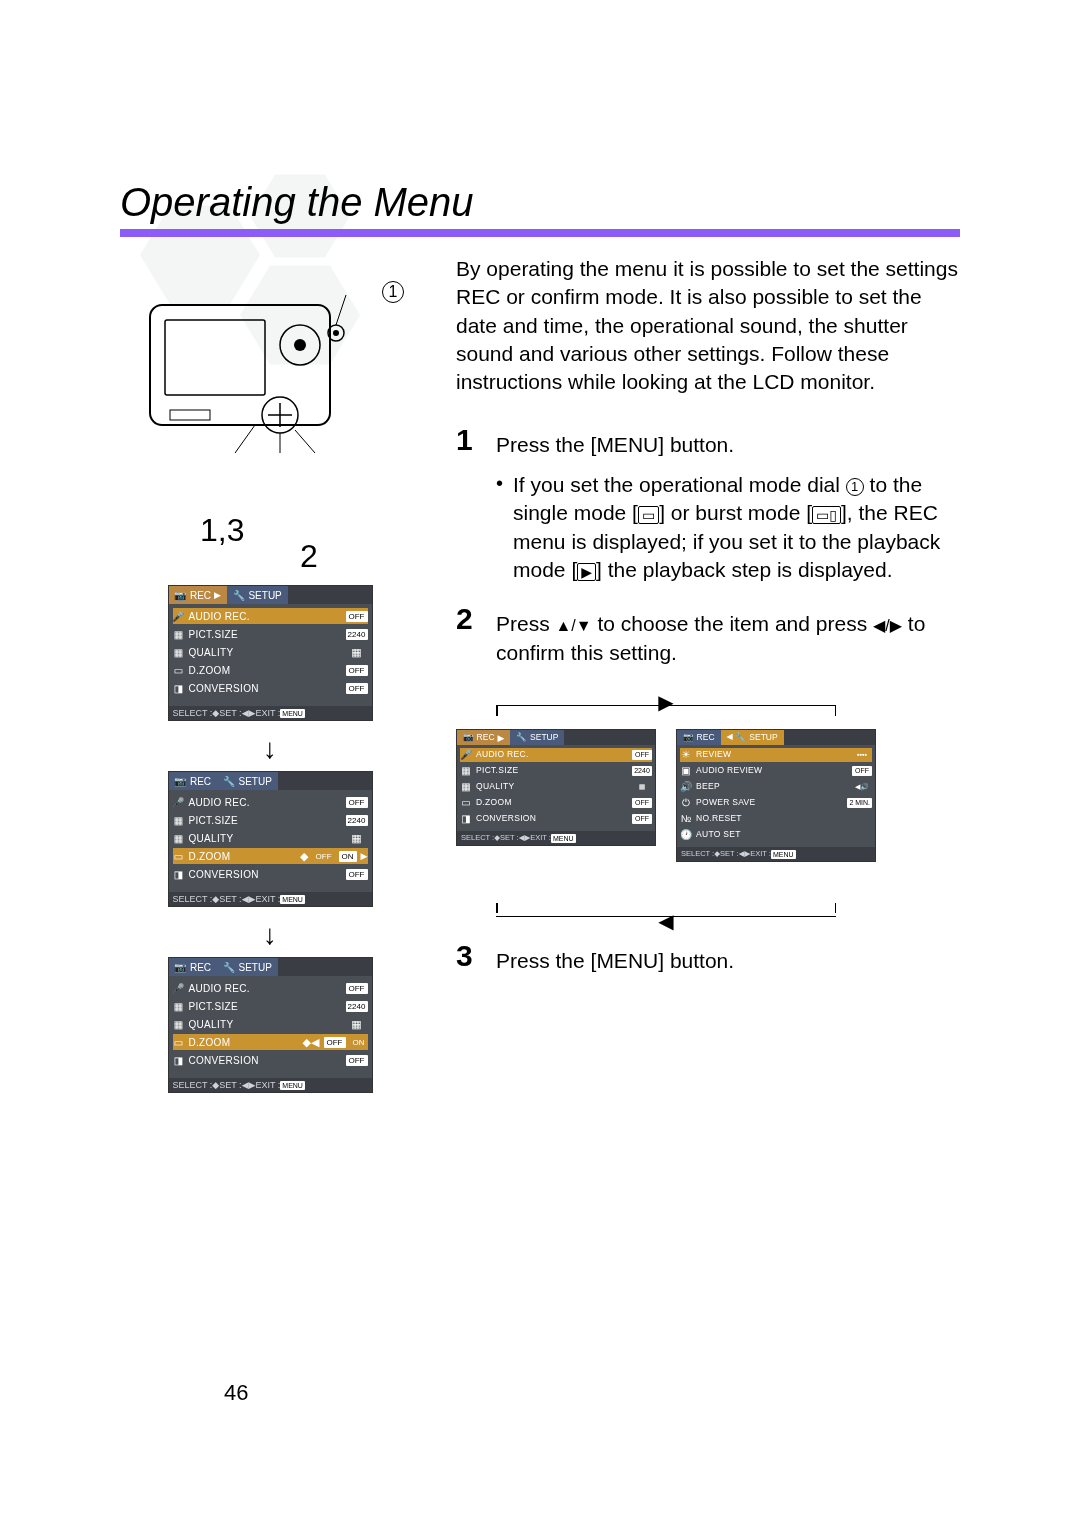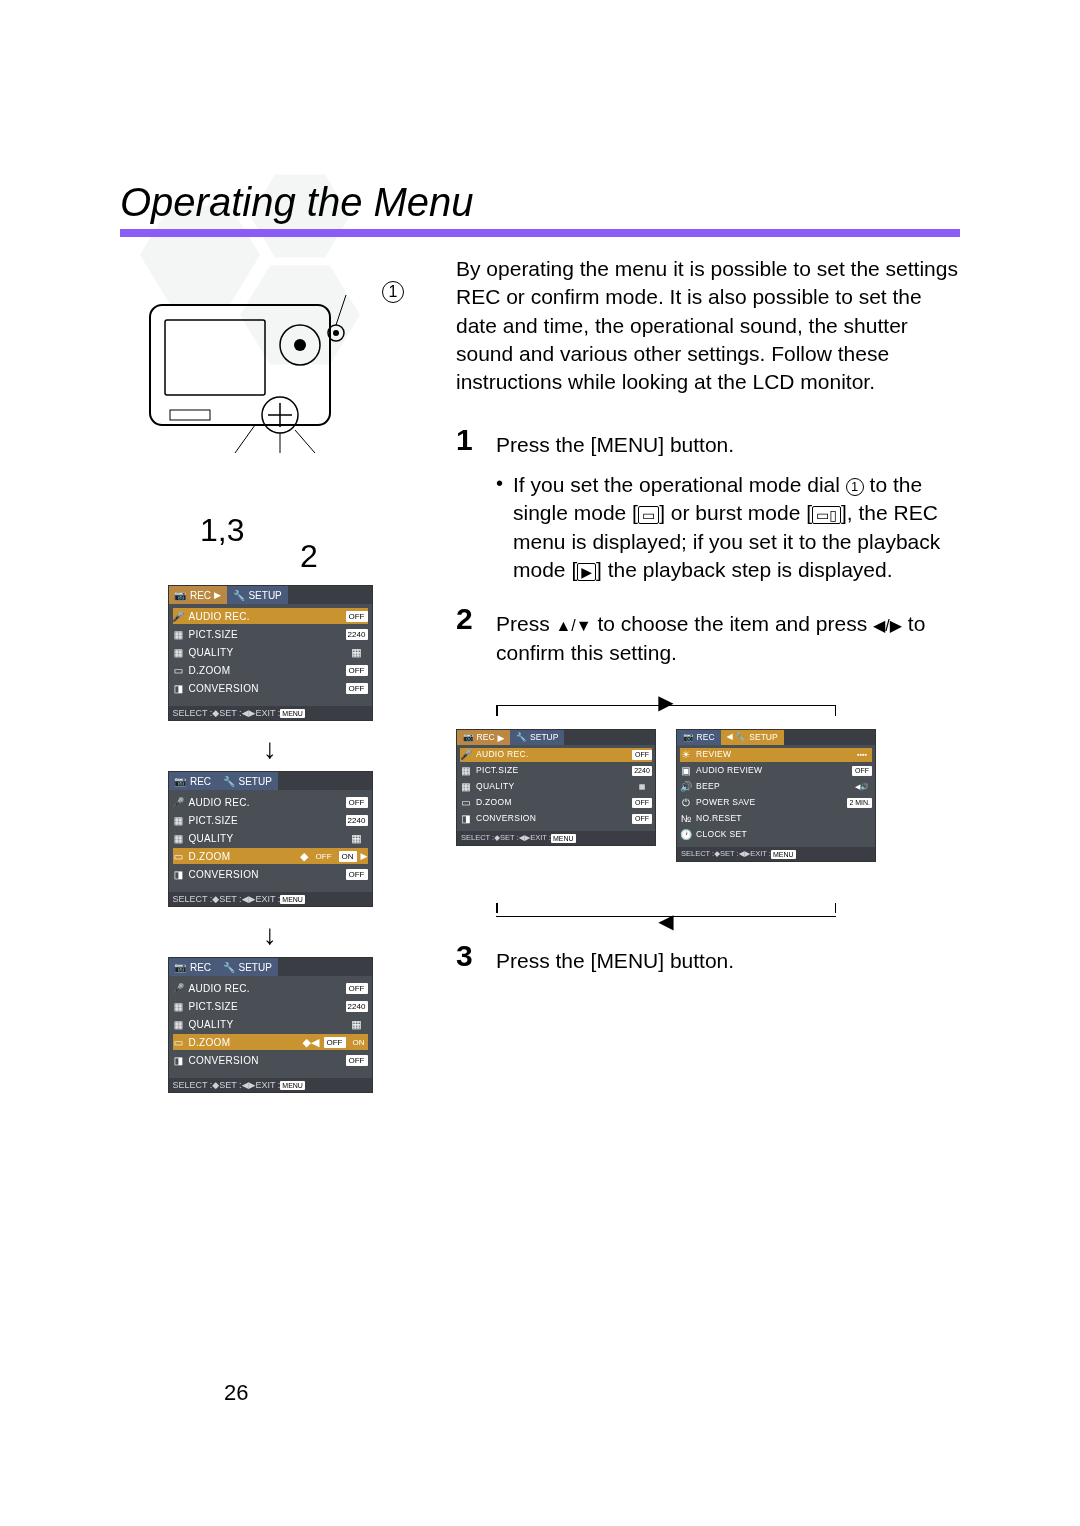--- a/index.html
+++ b/index.html
@@ -359,21 +359,21 @@
                 <span class="mi-icon">⏻</span>
                 <span class="mi-label">POWER SAVE</span>
                 <span class="mi-val">2 MIN.</span>
               </div>
             <div class="menu-row">
                 <span class="mi-icon">№</span>
                 <span class="mi-label">NO.RESET</span>
               </div>
             <div class="menu-row">
                 <span class="mi-icon">🕐</span>
-                <span class="mi-label">CLOCK SET</span>
+                <span class="mi-label">AUTO SET</span>
               </div>
           </div>
           <div class="menu-footer" style="font-size:7.5px;">
             <span>SELECT :</span>
               <span>◆</span>
               <span>SET :</span>
               <span>◀▶</span>
               <span>EXIT :</span>
               <span class="footer-chip">MENU</span>
           </div>
@@ -386,14 +386,14 @@
       <div class="step">
         <div class="step-num">3</div>
         <div class="step-body">
           <div>Press the [MENU] button.</div>
         </div>
       </div>
 
     </div>
   </div>
 
-  <div class="page-num">26</div>
+  <div class="page-num">46</div>
 </div>
 
 </body></html>

